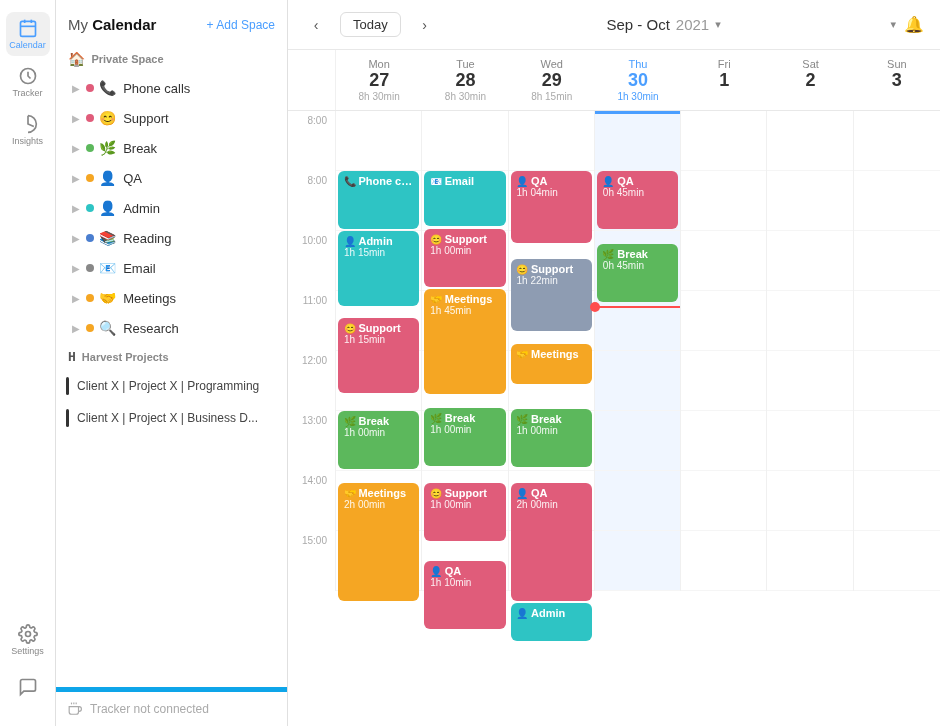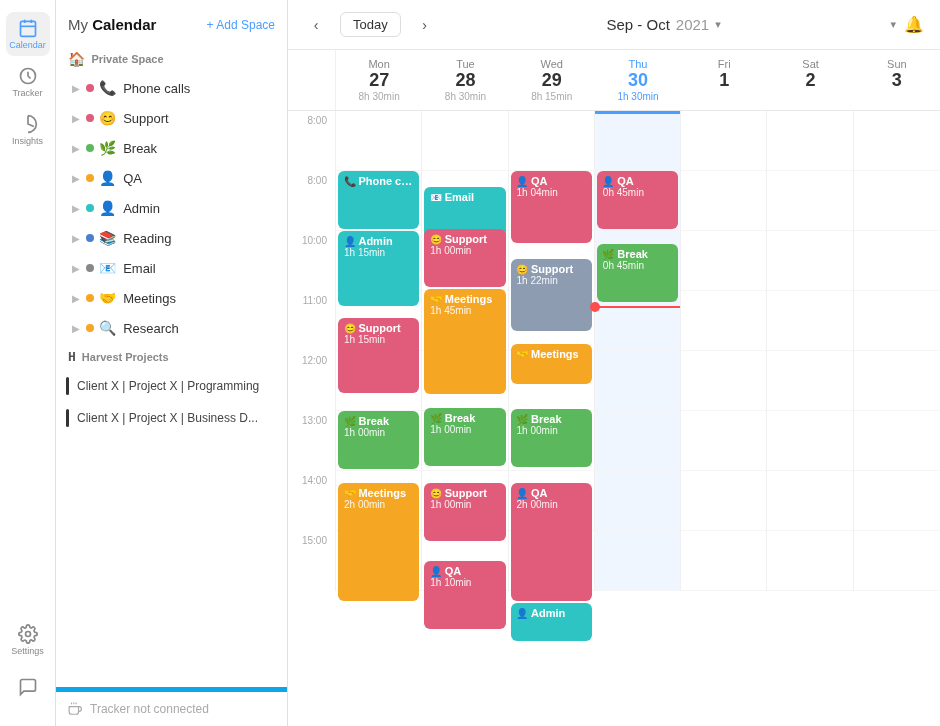--- a/index.html
+++ b/index.html
@@ -511,21 +511,21 @@
       <div class="day-col" style="position:relative;">
         <div class="hour-cell"></div>
         <div class="hour-cell"></div>
         <div class="hour-cell"></div>
         <div class="hour-cell"></div>
         <div class="hour-cell"></div>
         <div class="hour-cell"></div>
         <div class="hour-cell"></div>
         <div class="hour-cell"></div>
 
-        <div class="event" style="background:#2ec4c4;top:76px;height:55px;">
+        <div class="event" style="background:#2ec4c4;top:60px;height:55px;">
           <div class="evt-title"><span class="evt-emoji">📧</span>Email</div>
         </div>
         <div class="event" style="background:#e05c7a;top:118px;height:58px;">
           <div class="evt-title"><span class="evt-emoji">😊</span>Support</div>
           <div class="evt-duration">1h 00min</div>
         </div>
         <div class="event" style="background:#f5a623;top:178px;height:105px;">
           <div class="evt-title"><span class="evt-emoji">🤝</span>Meetings</div>
           <div class="evt-duration">1h 45min</div>
         </div>

